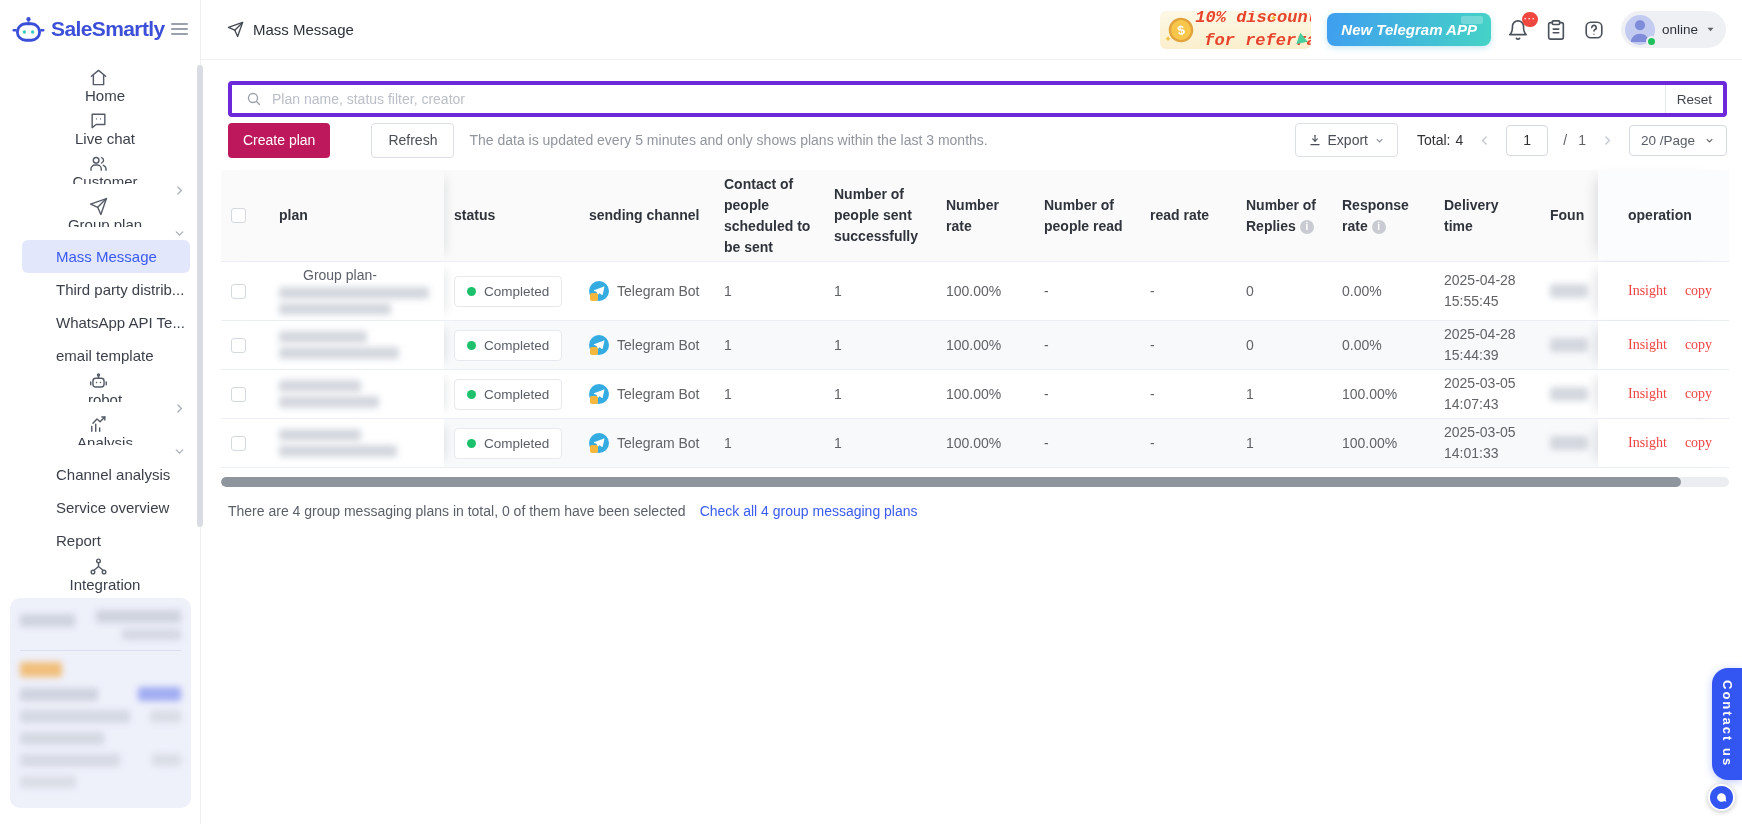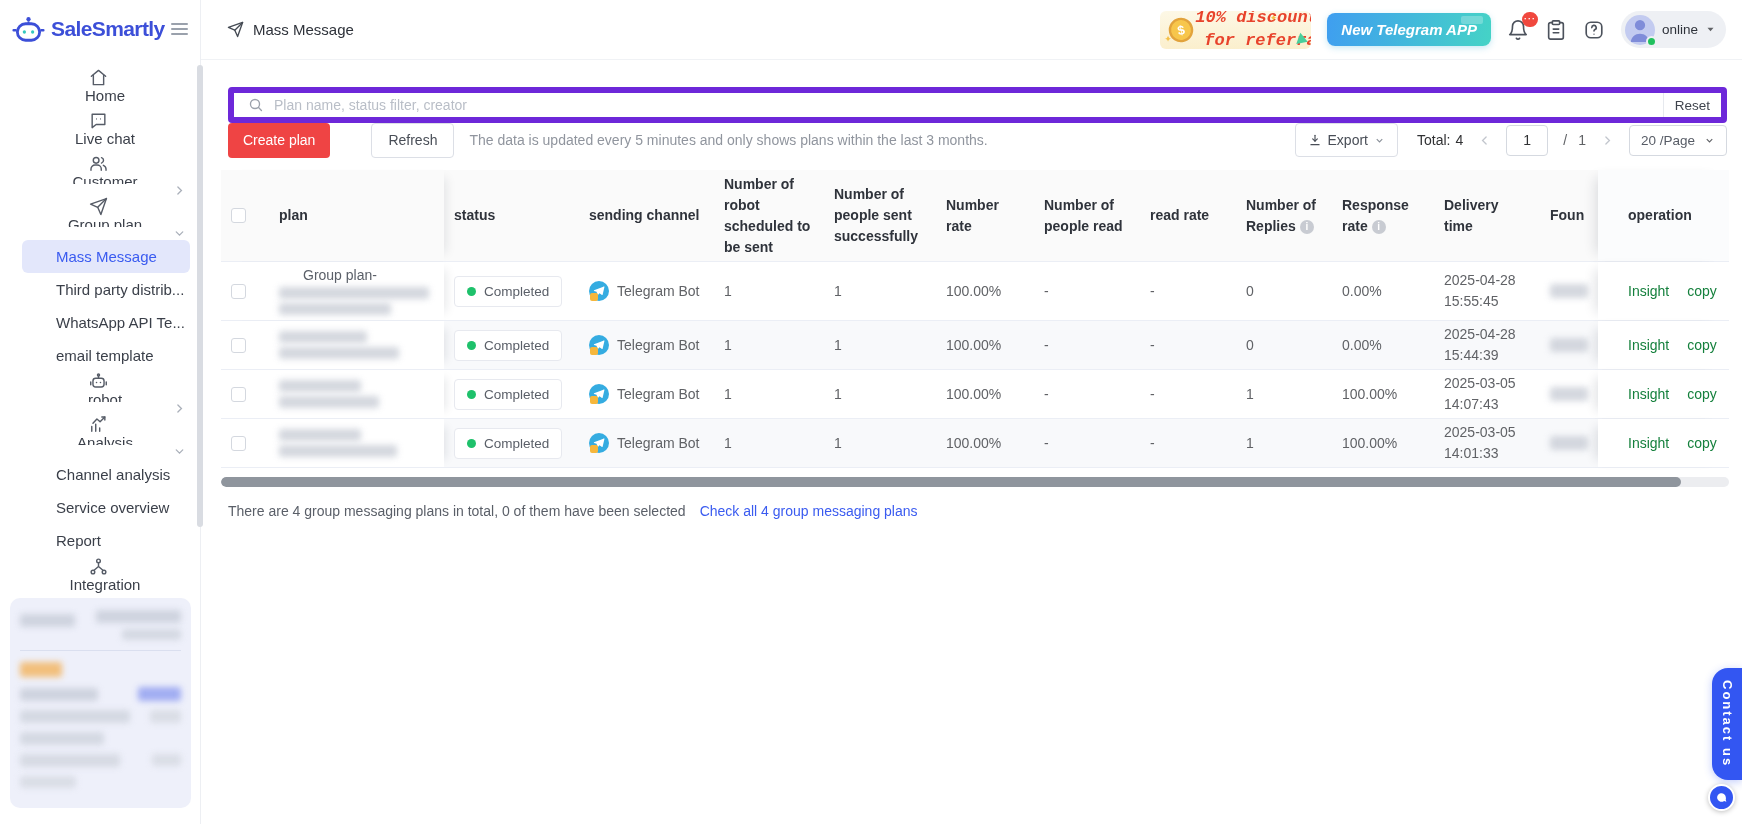--- a/index.html
+++ b/index.html
@@ -55,28 +55,28 @@
   .avatar .pers { position:absolute; inset:0; border-radius:50%; overflow:hidden; }
   .avatar .pers svg { width:30px; height:30px; color:#7f8cd9; }
   .status-dot { position:absolute; right:-2px; bottom:-2px; width:11px; height:11px; border-radius:50%; background:#21c05e; border:2px solid #eef0f4; }
   .presence { font-size:13.5px; color:#2e323a; }
   .caret { width:11px; height:11px; color:#606266; }
 
   
   .content { position:absolute; left:201px; top:60px; width:1541px; height:764px; background:#fff; }
   .vscroll { position:absolute; left:-4px; top:5px; width:6px; height:462px; background:#d9dce2; border-radius:3px; z-index:30; }
 
-  .search-box { position:absolute; left:27px; top:27px; width:1499px; height:36px; border:6px solid #6d28d9; border-radius:4px; background:#fff; display:flex; align-items:center; }
+  .search-box { position:absolute; left:27px; top:21px; width:1499px; height:36px; border:4px solid #6d28d9; border-radius:4px; background:#fff; display:flex; align-items:center; }
   .search-icon { width:16px; height:16px; color:#9ba1ab; margin:0 10px 0 14px; flex:none; }
   .search-input { flex:1; height:100%; border:none; outline:none; background:transparent; font-size:14px; color:#333; font-family:inherit; }
   .search-input::placeholder { color:#b9bec7; }
   .reset-btn { width:58px; height:100%; border-left:1px solid #e6e9ee; display:flex; align-items:center; justify-content:center; font-size:13.5px; color:#3f444d; cursor:pointer; flex:none; }
 
   .toolbar { position:absolute; left:27px; top:62px; width:1499px; height:36px; display:flex; align-items:center; }
-  .btn-primary { height:35px; padding:0 15px; background:#ef4444; color:#fff; font-size:14px; border:none; border-radius:4px; cursor:pointer; font-family:inherit; }
+  .btn-primary { height:35px; padding:0 15px; background:#be185d; color:#fff; font-size:14px; border:none; border-radius:4px; cursor:pointer; font-family:inherit; }
   .btn-plain { height:35px; padding:0 16px; background:#fff; color:#494e57; font-size:14px; border:1px solid #dcdfe6; border-radius:4px; cursor:pointer; font-family:inherit; margin-left:41px; }
   .toolbar-note { margin-left:15px; font-size:14px; color:#90959e; }
   .toolbar-right { margin-left:auto; display:flex; align-items:center; gap:15px; }
   .btn-export { height:34px; padding:0 12px; background:#fff; border:1px solid #dcdfe6; border-radius:4px; display:flex; align-items:center; gap:6px; font-size:14px; color:#494e57; cursor:pointer; }
   .btn-export .dl { width:14px; height:14px; }
   .btn-export .caret { width:11px; height:11px; color:#8a9099; }
   .total { font-size:14px; color:#303133; display:flex; gap:5px; margin-left:4px; }
   .pg-chev { width:13px; height:13px; color:#c2c6cd; cursor:pointer; }
   .page-box { width:42px; height:31px; border:1px solid #d5d9e0; border-radius:4px; display:flex; align-items:center; justify-content:center; font-size:14px; color:#303133; background:#fff; }
   .page-of { font-size:14px; color:#606266; display:flex; gap:11px; }
@@ -97,21 +97,21 @@
   .plan-col { display:flex; flex-direction:column; justify-content:center; gap:4px; }
   .plan-text { color:#5a5f68; line-height:1.2;margin-left:24px; }
   .rline { height:12px; }
   .status-pill { display:inline-flex; align-items:center; gap:8px; height:31px; padding:0 12px; border:1px solid #e7e9ef; border-radius:4px; background:#fff; color:#5a5f68; font-size:13.5px; white-space:nowrap; }
   .dot-green { width:9px; height:9px; border-radius:50%; background:#1ec16b; flex:none; }
   .chan { display:flex; align-items:center; gap:8px; white-space:nowrap; }
   .tg-ic { position:relative; width:20px; height:20px; border-radius:50%; background:#35ace1; flex:none; }
   .tg-ic svg { position:absolute; inset:3px; width:14px; height:14px; }
   .tg-bot { position:absolute; left:1px; bottom:0; width:8px; height:8px; border-radius:2px; background:#f6b73c; }
   .dcol { display:flex; flex-direction:column; justify-content:center; line-height:1.5; }
-  .oplink { color:#15803d; cursor:pointer; white-space:nowrap; }
+  .oplink { color:#ef4444; cursor:pointer; white-space:nowrap;font-family:Liberation Serif, serif; }
   .info-i { display:inline-flex; align-items:center; justify-content:center; width:14px; height:14px; border-radius:50%; background:#c8cbd2; color:#fff; font-size:10px; font-weight:700; font-style:normal; margin-left:4px; vertical-align:middle; flex:none; cursor:pointer; }
   .hlabel { display:inline; }
 
   .hscroll { position:absolute; left:20px; top:417px; width:1508px; height:10px; background:#ecedf0; border-radius:5px; overflow:hidden; }
   .hscroll-thumb { width:1460px; height:10px; background:#8f959d; border-radius:5px; cursor:pointer; }
 
   .summary-row { position:absolute; left:27px; top:443px; display:flex; align-items:center; gap:14px; font-size:14px; color:#5a5f68; white-space:nowrap; }
   .check-all { color:#3a5bf0; cursor:pointer; }
 
   
@@ -412,21 +412,21 @@
               <span class="hlabel">plan</span>
             </div>
           </div>
           <div class="cell" style="width: 135px;">
             <span class="hlabel">status</span>
           </div>
           <div class="cell" style="width: 135px;">
             <span class="hlabel">sending channel</span>
           </div>
           <div class="cell" style="width: 110px;">
-            <span class="hlabel">Number of robot scheduled to be sent</span>
+            <span class="hlabel">Contact of people scheduled to be sent</span>
           </div>
           <div class="cell" style="width: 112px;">
             <span class="hlabel">Number of people sent successfully</span>
           </div>
           <div class="cell" style="width: 98px;">
             <span class="hlabel">Number rate</span>
           </div>
           <div class="cell" style="width: 106px;">
             <span class="hlabel">Number of people read</span>
           </div>

